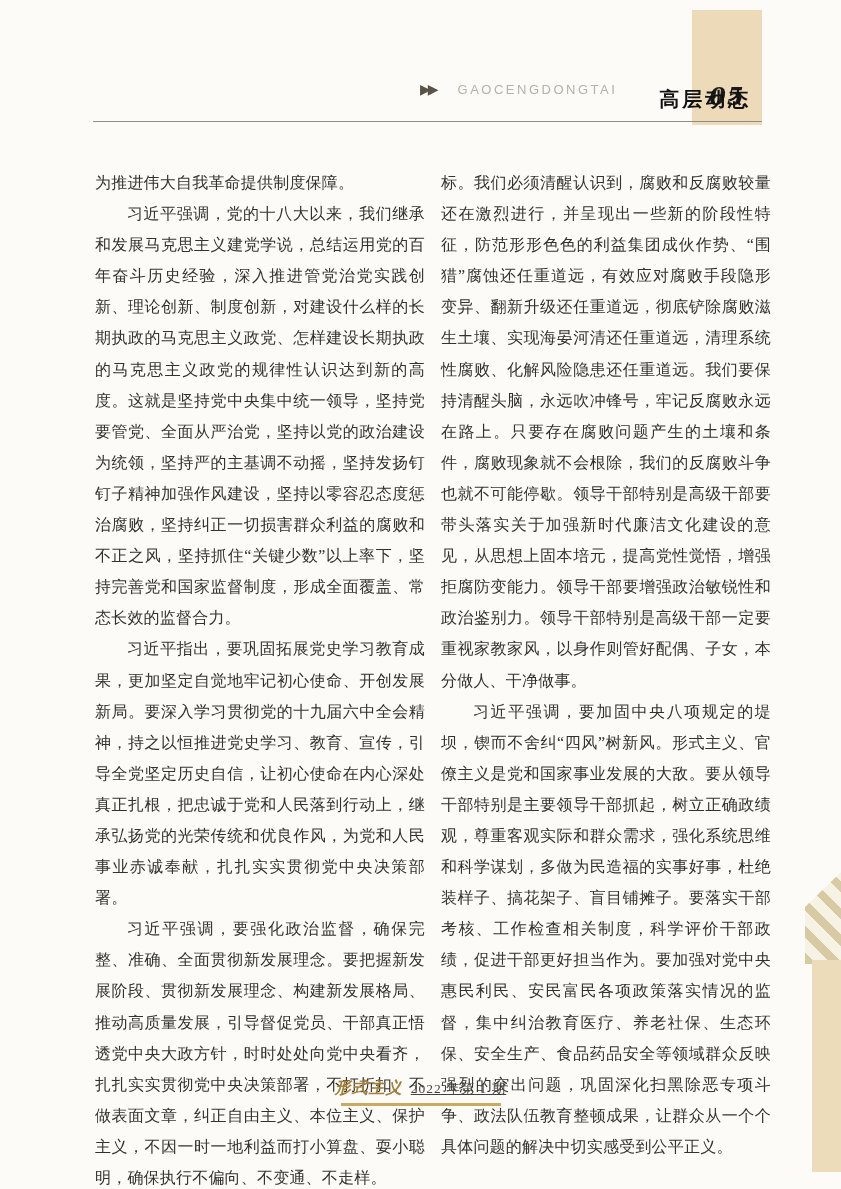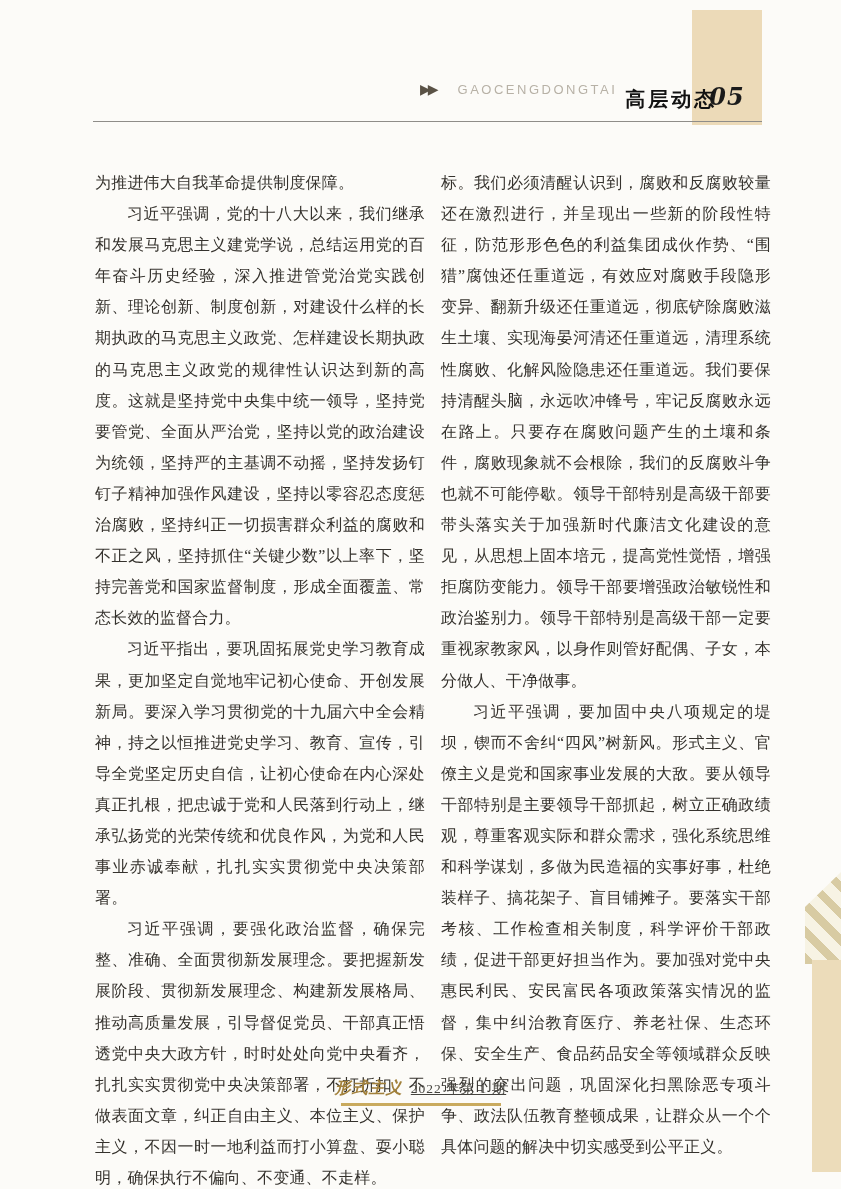--- a/index.html
+++ b/index.html
@@ -26,21 +26,21 @@
   .header{
     position:absolute;left:420px;top:76px;height:26px;
     display:flex;align-items:center;
   }
   .arrows{
     color:#5a5246;font-size:14px;letter-spacing:-3px;line-height:1;
     font-family:"DejaVu Sans",sans-serif;margin-right:22px;
   }
   .pinyin{
     font-family:"Liberation Sans","DejaVu Sans",sans-serif;
-    font-size:13px;color:#b7b1a6;letter-spacing:2.5px;margin-right:8px;
+    font-size:13px;color:#b7b1a6;letter-spacing:2.5px;margin-right:42px;
   }
   .cn-title{
     font-size:20px;font-weight:bold;color:#121212;letter-spacing:3px;
     font-family:"Liberation Sans","DejaVu Sans",sans-serif;
     margin-top:20px;
   }
   .header-rule{
     position:absolute;left:93px;top:121px;width:669px;height:1px;
     background:#8f8d89;
   }

